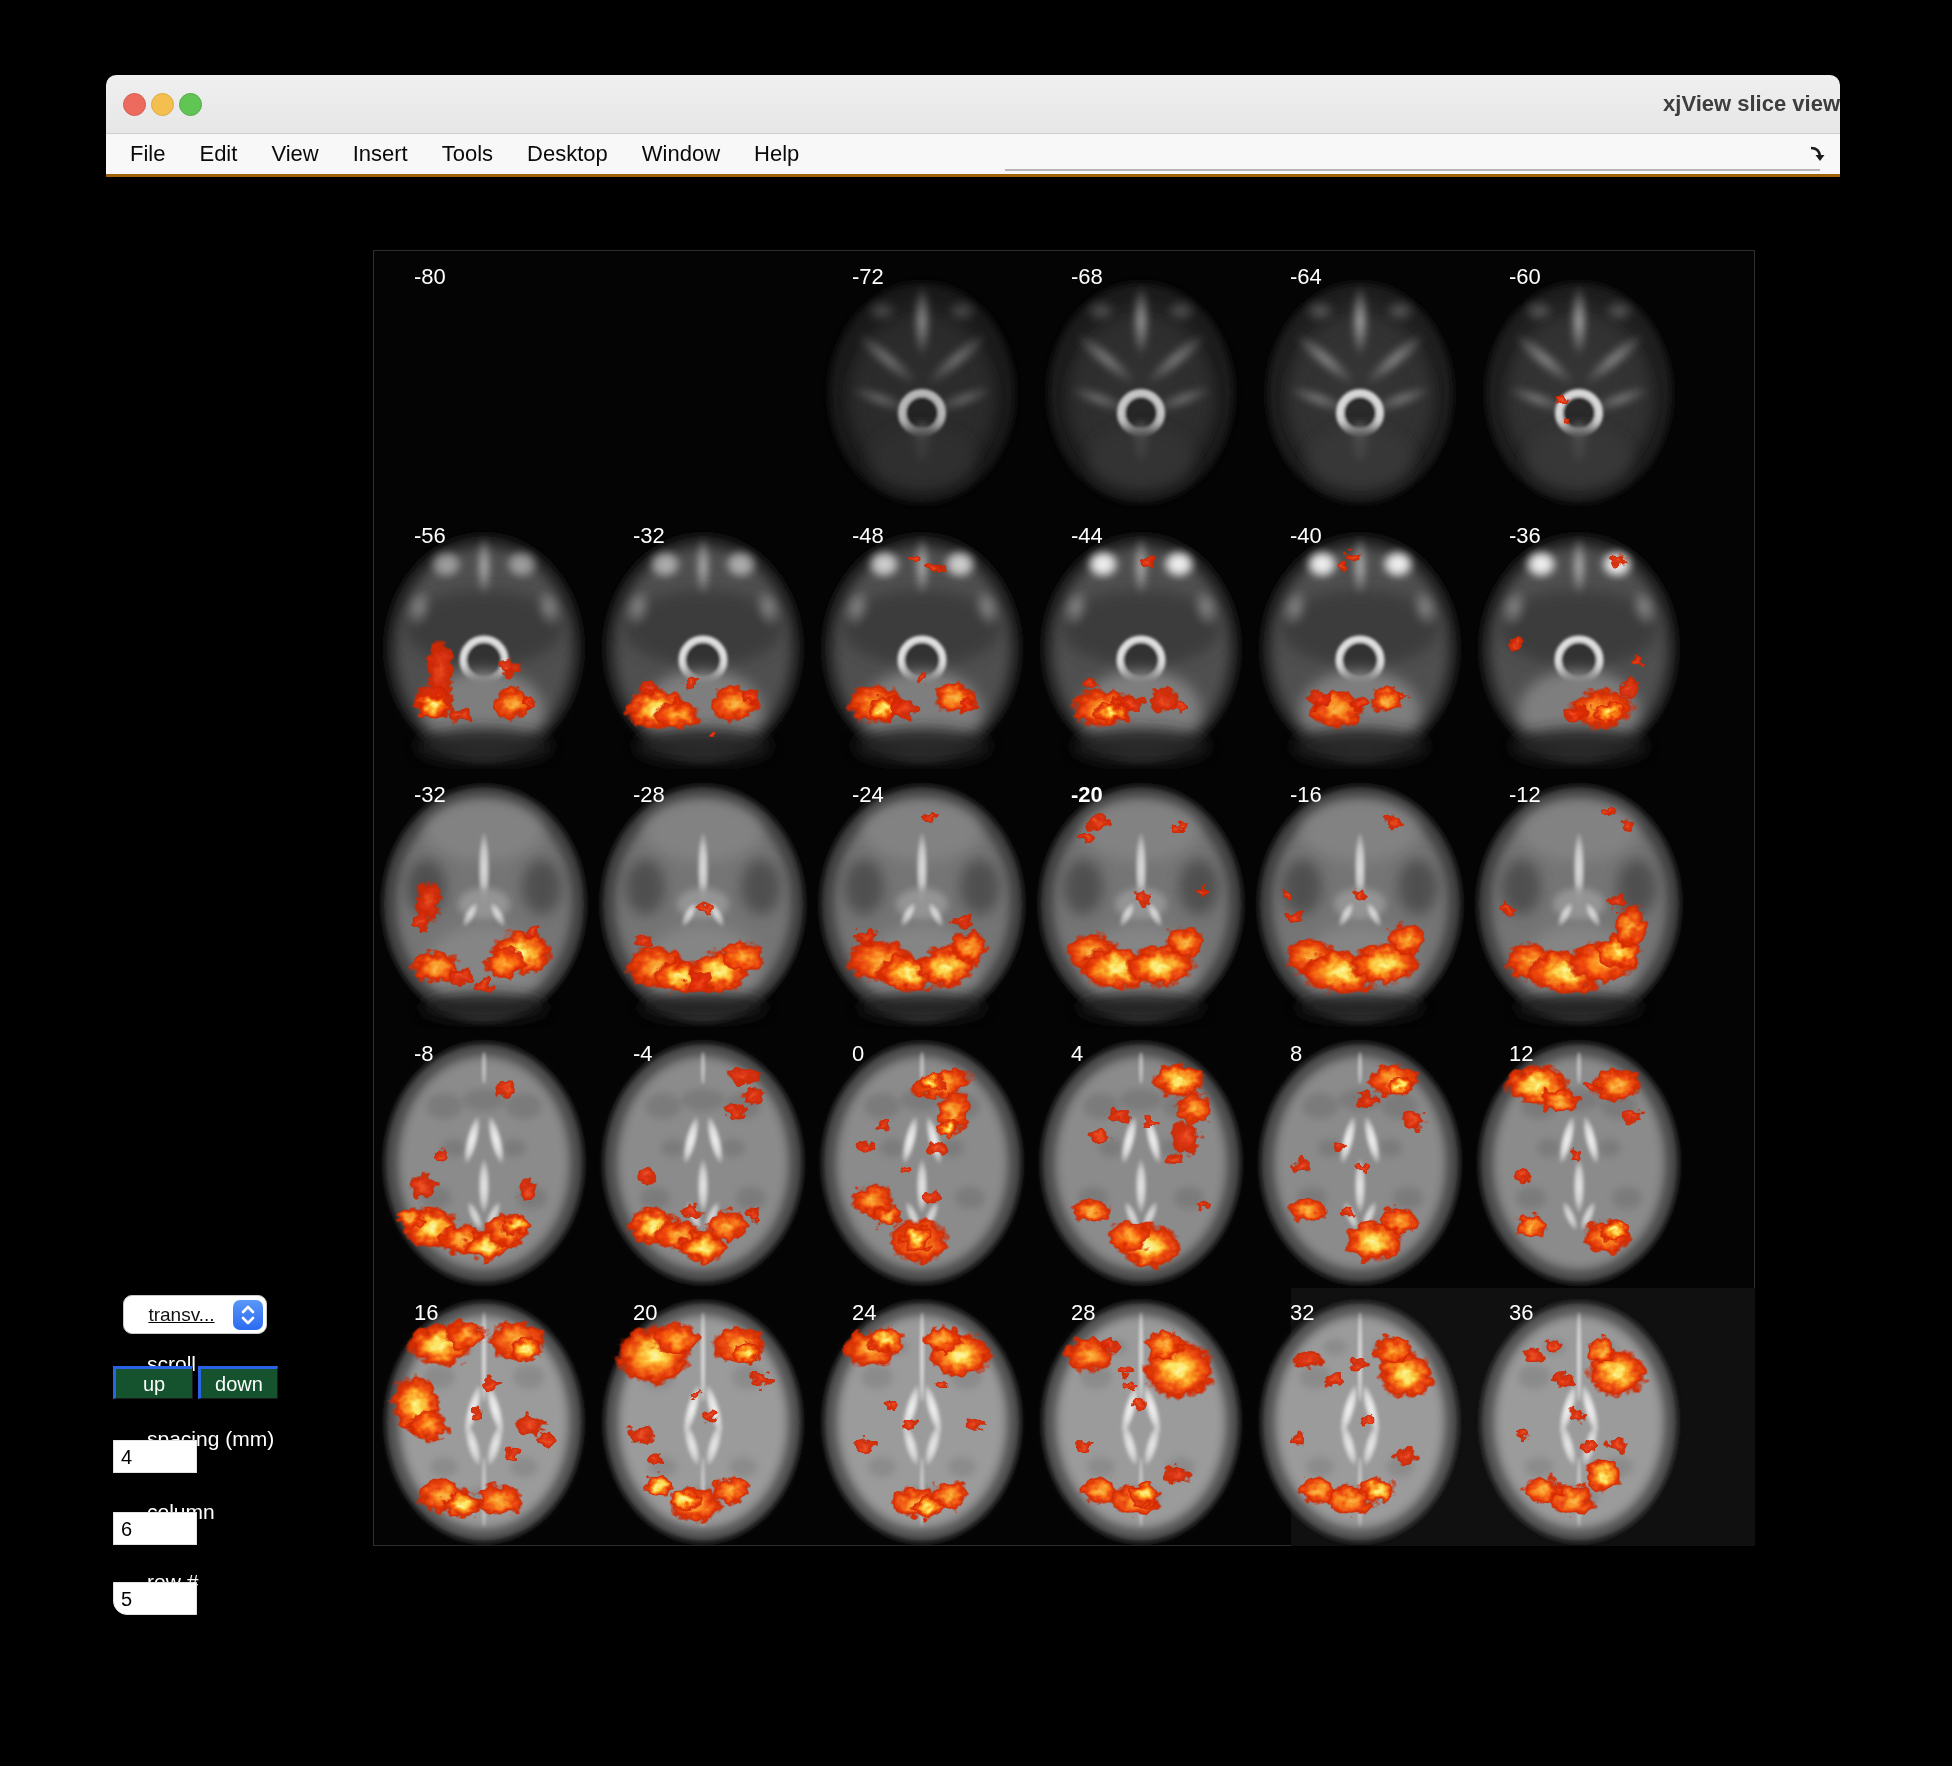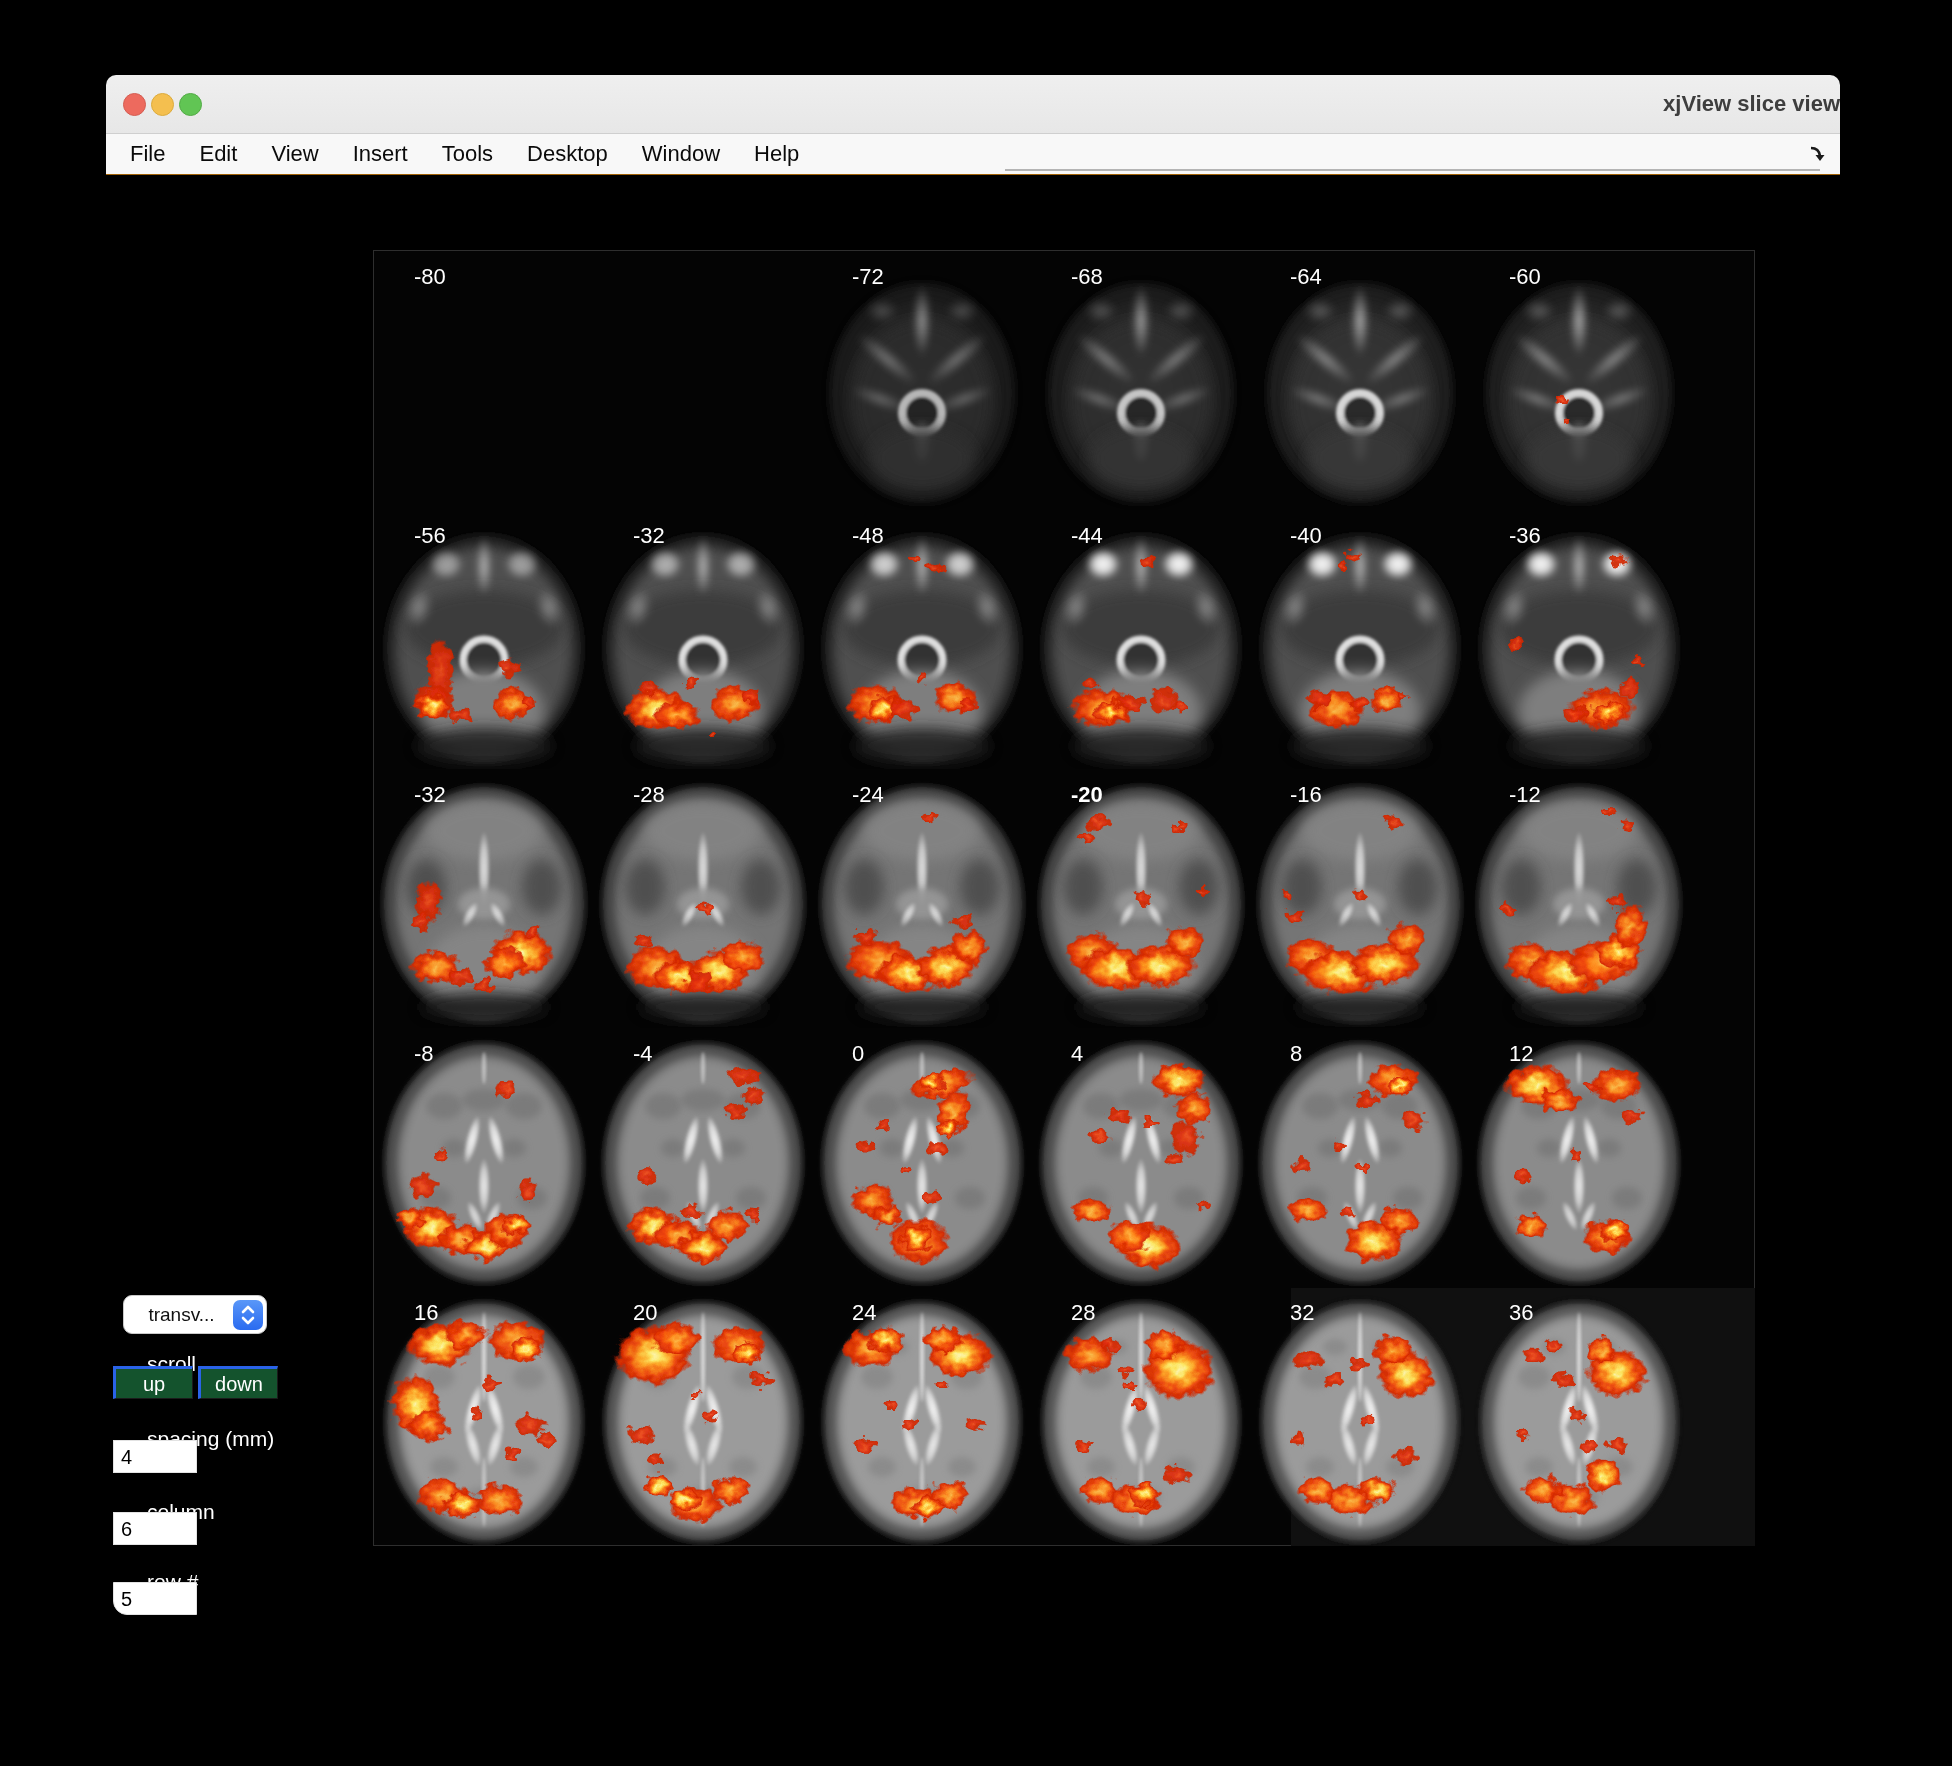--- a/index.html
+++ b/index.html
@@ -10,37 +10,37 @@
        background:#000;border-radius:10px;overflow:hidden;}
   #titlebar{position:absolute;left:0;top:0;width:100%;height:58px;
             background:linear-gradient(#efefef,#e7e7e7);border-bottom:1px solid #cfcfcf;}
   .light{position:absolute;top:18px;width:21px;height:21px;border-radius:50%;}
   #light-close{left:17px;background:#ed6a5e;border:1px solid #d45d52;}
   #light-min{left:45px;background:#f4bf4f;border:1px solid #dcab3c;}
   #light-zoom{left:73px;background:#61c554;border:1px solid #53ab46;}
   #title{position:absolute;left:0;top:0;width:100%;height:58px;line-height:58px;
          text-align:right;font-size:22px;font-weight:700;color:#3e3e3e;}
   #menubar{position:absolute;left:0;top:59px;width:100%;height:40px;background:#f8f8f8;
-           border-bottom:1px solid #a16207;}
+           border-bottom:3px solid #a16207;}
   #menu-items{position:absolute;left:24px;top:0;height:40px;display:flex;gap:34px;align-items:center;}
   .menu-item{font-size:22px;color:#0a0a0a;}
   #menu-underline{position:absolute;left:899px;bottom:3px;width:815px;height:2px;background:#b4b4b4;}
   #dock-icon{position:absolute;right:14px;top:10px;width:18px;height:18px;}
   
   #panel{position:absolute;left:267px;top:175px;width:1382px;height:1296px;
          background:#040404;border:1px solid #2e2e2e;box-sizing:border-box;}
   .fov{position:absolute;left:917px;top:1037px;width:464px;height:258px;background:#101010;}
   .cell{position:absolute;width:219px;height:259px;}
   .cell svg{position:absolute;left:0;top:0;}
   .slice-label{position:absolute;left:40px;top:13px;color:#ffffff;font-size:22px;}
   
   .ctl-label{position:absolute;color:#ffffff;font-size:21px;z-index:1;margin-left:32px;}
   #orient-select{position:absolute;left:17px;top:1220px;width:142px;height:37px;background:#fff;
       border:1px solid #c9c9c9;border-radius:9px;z-index:2;display:flex;align-items:center;
-      box-shadow:0 1px 1px rgba(0,0,0,.3);}
+      box-shadow:0 1px 1px rgba(0,0,0,.3);text-decoration:underline;}
   #orient-select .val{flex:1;text-align:center;font-size:19px;color:#111;padding-left:6px;}
   #orient-select .chev{width:30px;height:30px;margin-right:3px;border-radius:7px;
       background:linear-gradient(#5a97f8,#2a6bf0);display:flex;align-items:center;justify-content:center;}
   #scroll-label{left:9px;top:1277px;}
   .scroll-btn{position:absolute;top:1291px;width:80px;height:33px;background:#14532d;color:#fff;
       font-size:20px;text-align:center;line-height:30px;z-index:2;
       border-top:3px solid #2a63e8;border-left:3px solid #2a63e8;
       border-right:1px solid #1b1b1b;border-bottom:1px solid #1b1b1b;box-sizing:border-box;}
   #btn-up{left:7px;}
   #btn-down{left:92px;}

